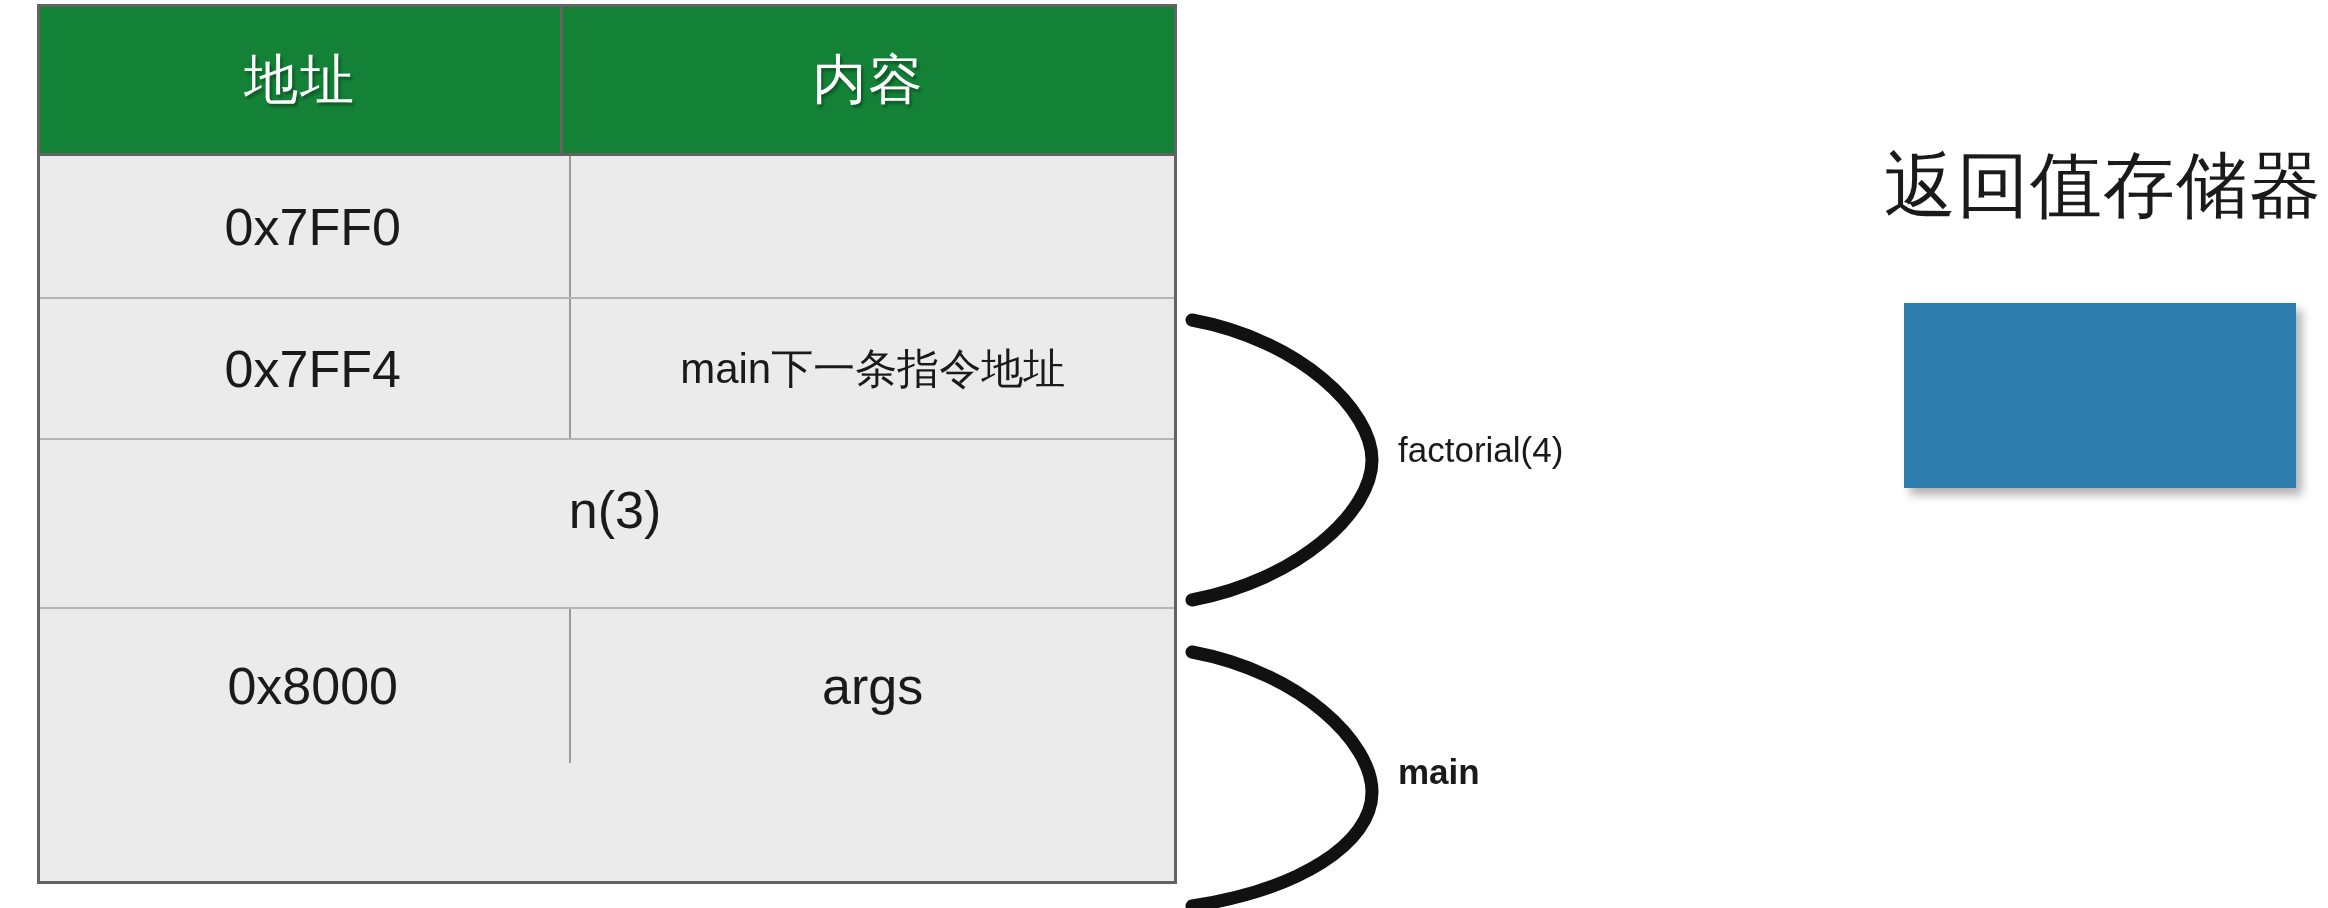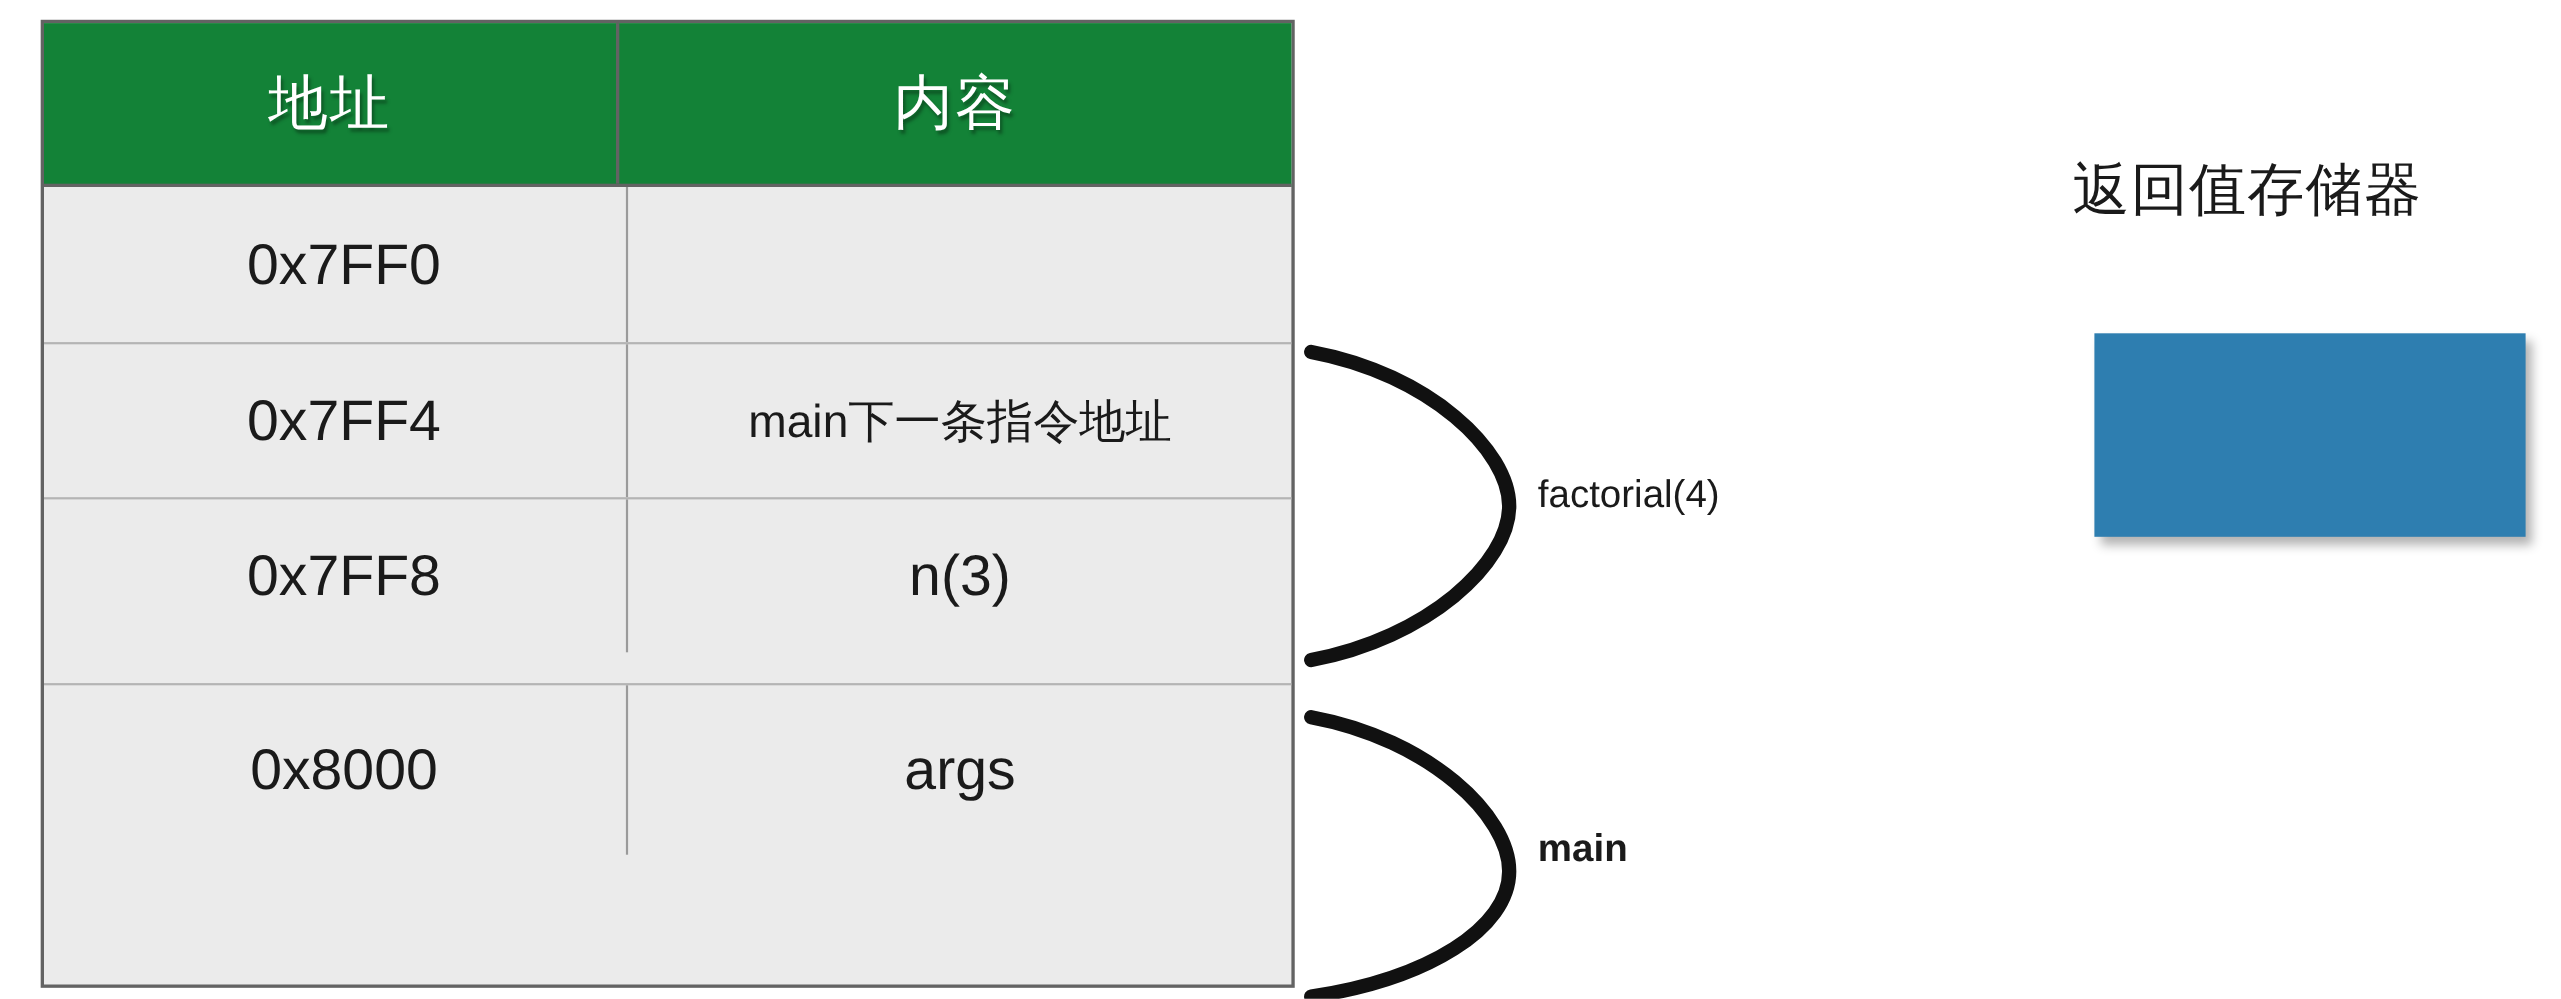--- a/index.html
+++ b/index.html
@@ -13,21 +13,21 @@
     position: relative;
     overflow: hidden;
     font-family: "Liberation Sans", "DejaVu Sans", sans-serif;
     -webkit-font-smoothing: antialiased;
   }
 
   
   #stack-table {
     position: absolute;
     left: 37px;
-    top: 18px;
+    top: 4px;
     width: 1140px;
     height: 880px;
     border: 3px solid #636363;
     box-sizing: border-box;
     display: flex;
     flex-direction: column;
     background: #ebebeb;
   }
   .trow {
     display: flex;
@@ -110,21 +110,21 @@
     left: 1398px;
     top: 752px;
     font-weight: bold;
   }
 
   
   #retval-title {
     position: absolute;
     left: 1884px;
     top: 138px;
-    font-size: 52px;
+    font-size: 72px;
     color: #1a1a1a;
     white-space: nowrap;
     letter-spacing: 1px;
   }
   #retval-box {
     position: absolute;
     left: 1904px;
     top: 303px;
     width: 392px;
     height: 185px;
@@ -158,23 +158,20 @@
   <div class="trow body-row">
     <div class="tcell col-addr">
       <span class="cell-text">0x7FF4</span>
     </div>
     <div class="tcell col-content">
       <span class="cell-text small">main下一条指令地址</span>
     </div>
   </div>
 
   <div class="trow body-row">
-    <div class="tcell col-addr">
-      <span class="cell-text">0x7FF8</span>
-    </div>
     <div class="tcell col-content">
       <span class="cell-text">n(3)</span>
     </div>
   </div>
 
 
   <div class="trow body-row">
     <div class="tcell col-addr">
       <span class="cell-text">0x8000</span>
     </div>

